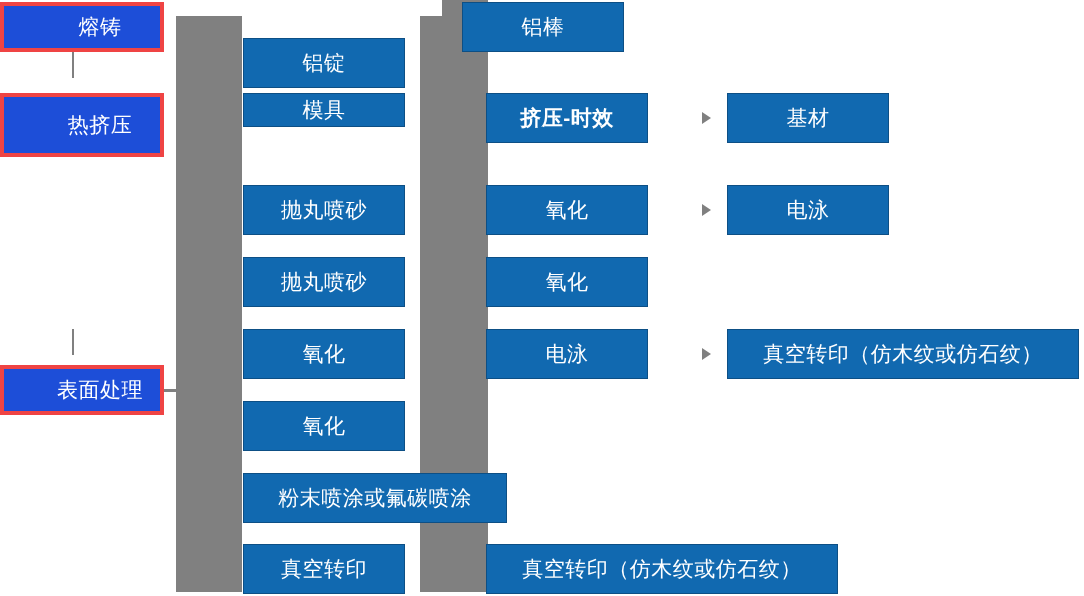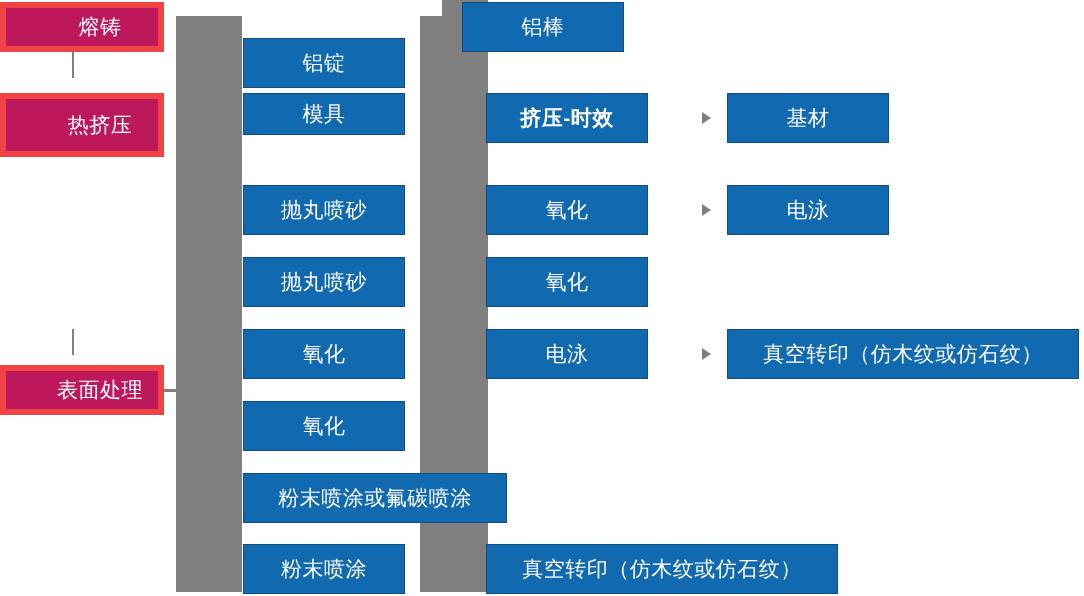--- a/index.html
+++ b/index.html
@@ -30,22 +30,22 @@
     font-size: 21px;
     line-height: 1.1;
     display: flex;
     align-items: center;
     justify-content: center;
     text-align: center;
     white-space: nowrap;
     letter-spacing: 0.5px;
   }
   .node.dark {
-    background: #be185d;
-    border: 6px solid #ef4444;
+    background: #1d4ed8;
+    border: 4px solid #ef4444;
     padding-left: 36px;
   }
   .arrow {
     position: absolute;
     width: 0;
     height: 0;
     border-top: 6px solid transparent;
     border-bottom: 6px solid transparent;
     border-left: 9px solid #808080;
   }
@@ -89,40 +89,40 @@
   <div class="arrow" style="left:222px; top:204px;"></div>
   <div class="arrow" style="left:222px; top:276px;"></div>
   <div class="arrow" style="left:222px; top:348px;"></div>
   <div class="arrow" style="left:222px; top:420px;"></div>
   <div class="arrow" style="left:222px; top:492px;"></div>
   <div class="arrow" style="left:222px; top:563px;"></div>
 
   <div class="node" style="left:243px; top:2px; width:162px; height:50px;margin-top:36px;">
     <span>铝锭</span>
   </div>
-  <div class="node" style="left:243px; top:93px; width:162px; height:42px;">
+  <div class="node" style="left:243px; top:93px; width:162px; height:34px;">
     <span>模具</span>
   </div>
   <div class="node" style="left:243px; top:185px; width:162px; height:50px;">
     <span>抛丸喷砂</span>
   </div>
   <div class="node" style="left:243px; top:257px; width:162px; height:50px;">
     <span>抛丸喷砂</span>
   </div>
   <div class="node" style="left:243px; top:329px; width:162px; height:50px;">
     <span>氧化</span>
   </div>
   <div class="node" style="left:243px; top:401px; width:162px; height:50px;">
     <span>氧化</span>
   </div>
   <div class="node" style="left:243px; top:473px; width:264px; height:50px;">
     <span>粉末喷涂或氟碳喷涂</span>
   </div>
   <div class="node" style="left:243px; top:544px; width:162px; height:50px;">
-    <span>粉末喷涂</span>
+    <span>真空转印</span>
   </div>
 
   <div class="node" style="left:462px; top:2px; width:162px; height:50px;">
     <span>铝棒</span>
   </div>
   <div class="node" style="left:486px; top:93px; width:162px; height:50px;font-weight:bold;">
     <span>挤压-时效</span>
   </div>
   <div class="node" style="left:486px; top:185px; width:162px; height:50px;">
     <span>氧化</span>

